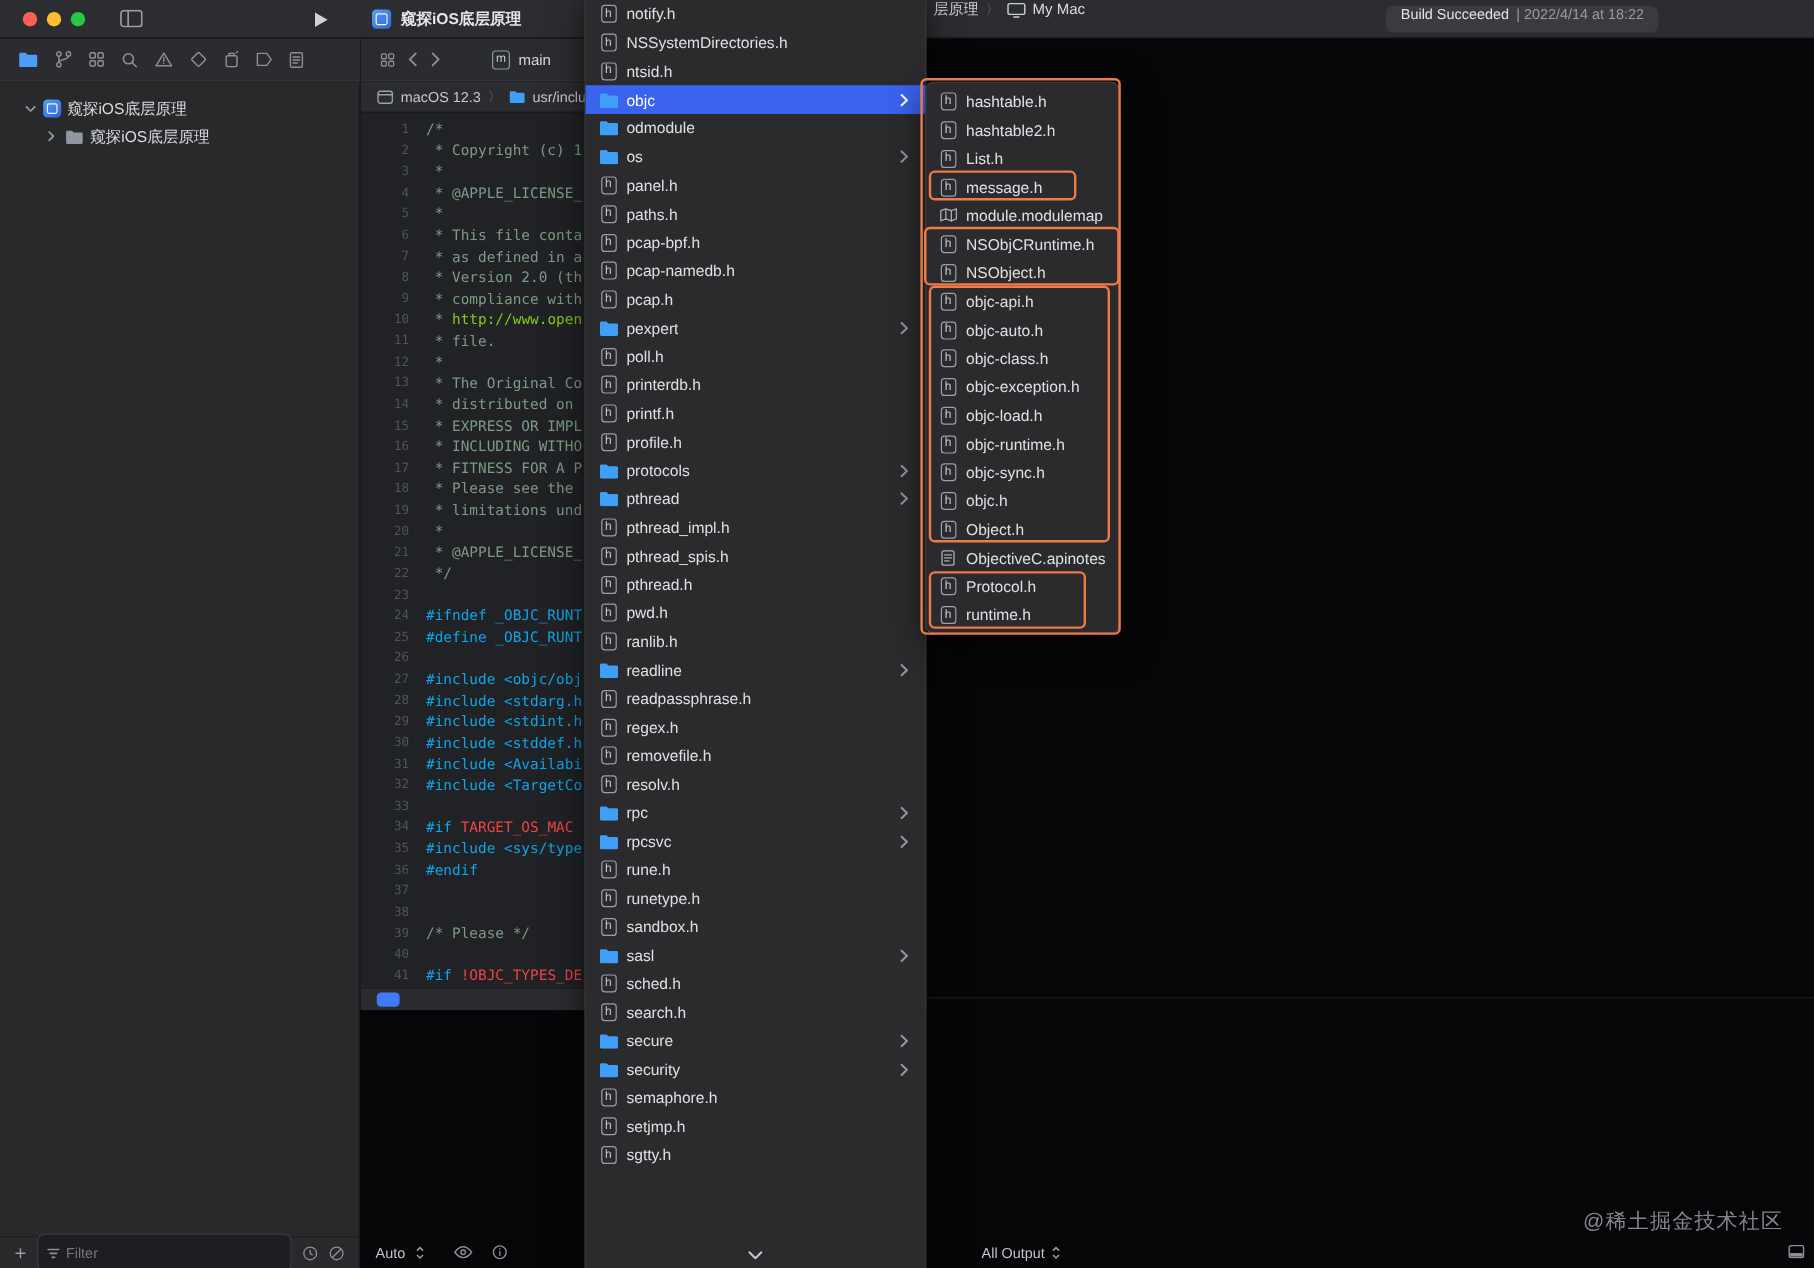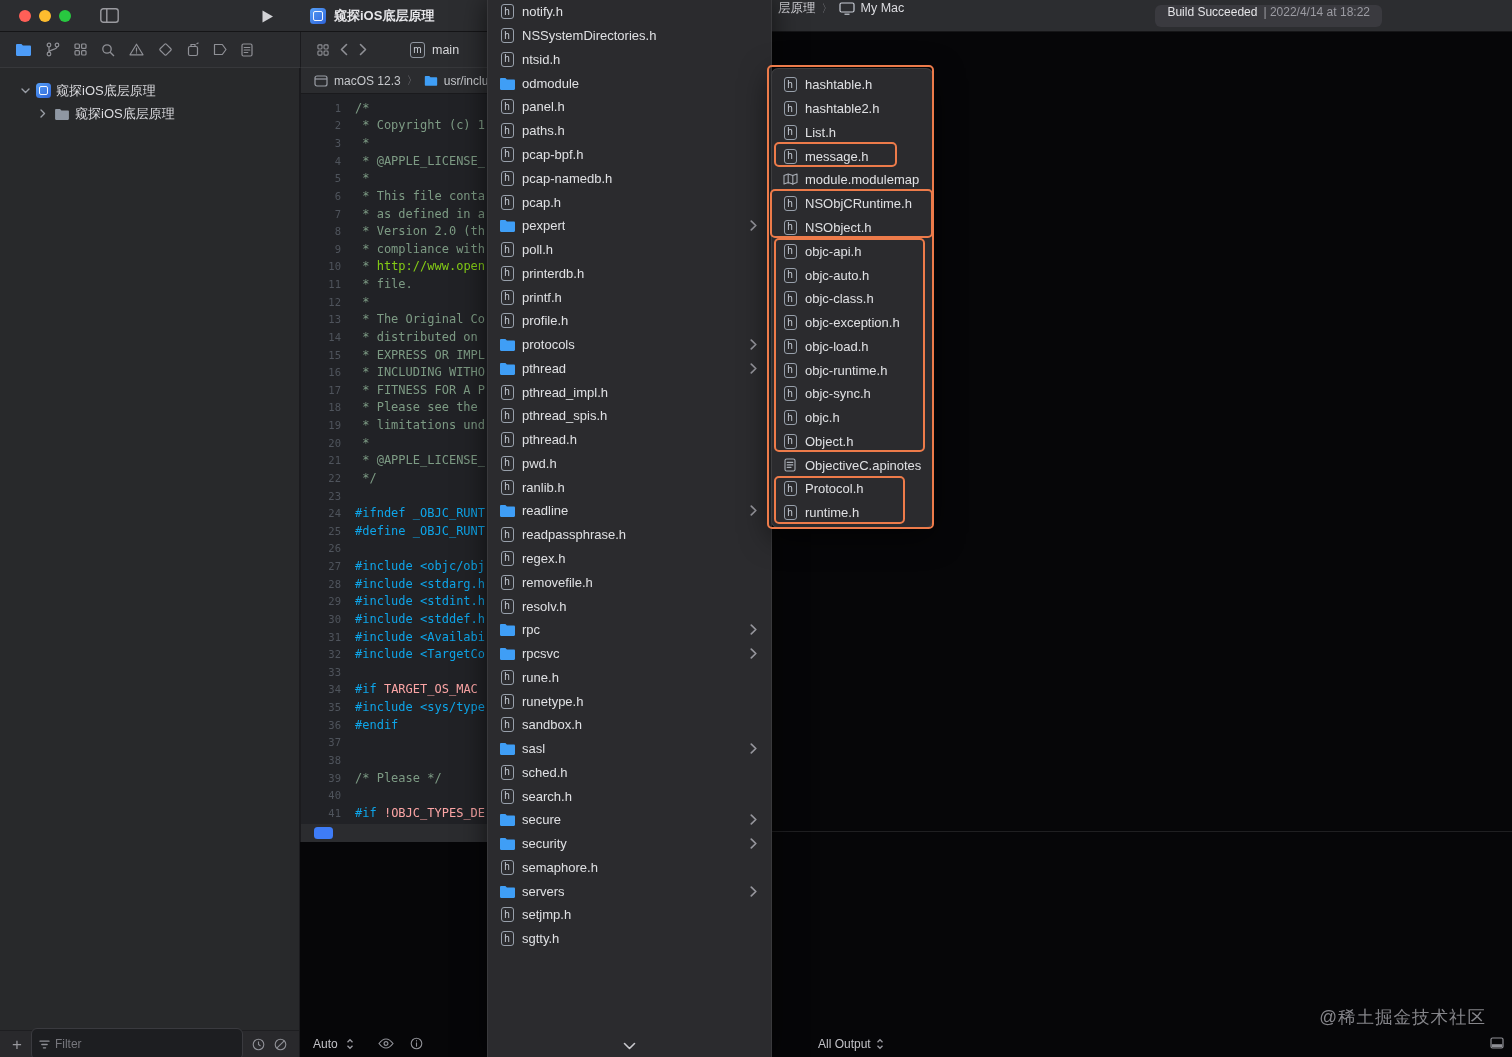--- a/index.html
+++ b/index.html
@@ -56,21 +56,21 @@
   .finput::placeholder{color:#76767c}
 
   
   #editor{position:absolute;left:300px;top:94px;width:472px;height:730px;background:#212226;border-left:1px solid #1b1b1e;padding-top:5px;overflow:hidden}
   .code-line{display:flex;height:17.63px;align-items:center;white-space:pre}
   .ln{flex:none;width:40px;text-align:right;font-family:"DejaVu Sans Mono",monospace;font-size:10.5px;color:#4f545c}
   .ct{font-family:"DejaVu Sans Mono",monospace;font-size:12px;margin-left:14px}
   .seg-c{color:#7d9b84}
   .seg-p{color:#0ea5e9}
   .seg-u{color:#84cc16}
-  .seg-w{color:#fca5a5}
+  .seg-w{color:#ef4444}
 
   
   #debugstrip{position:absolute;left:300px;top:824px;width:472px;height:18px;background:#2b2c2f;border-left:1px solid #1b1b1e}
   #bluechip{position:absolute;left:13px;top:3px;width:19px;height:12px;border-radius:3.5px;background:#3e7cf7}
   #console-left{position:absolute;left:300px;top:842px;width:472px;height:215px;background:#060608}
   #varbar{position:absolute;left:300px;top:1030px;width:472px;height:27px;display:flex;align-items:center;gap:8px;padding-left:13px;z-index:8}
   #consolebar{position:absolute;left:818px;top:1030px;height:27px;display:flex;align-items:center;gap:5px;z-index:8}
   .ctltxt{font-size:12px;color:#c2c2c7}
   #paneltoggle{position:absolute;left:1490px;top:1037px;z-index:8}
   #watermark{position:absolute;right:26px;top:1005px;font-size:17.5px;color:#85858a;letter-spacing:1px;z-index:8}
@@ -394,30 +394,56 @@
             <span class="hb">h</span>
           </span>
           <span class="mlabel">NSSystemDirectories.h</span>
         </div>
         <div class="prow">
           <span class="micon">
             <span class="hb">h</span>
           </span>
           <span class="mlabel">ntsid.h</span>
         </div>
+        <div class="prow sel">
+          <span class="micon">
+            <svg width="17" height="13" viewBox="0 0 17 13">
+              <path d="M1 2.2C1 1.5 1.5 1 2.2 1h4.2l1.5 1.6h7c.6 0 1.1.5 1.1 1.1v8c0 .7-.5 1.2-1.1 1.2H2.1C1.5 12.9 1 12.4 1 11.7V2.2z" fill="#3f9ef6"></path>
+            </svg>
+          </span>
+          <span class="mlabel">objc</span>
+          <span class="mchev">
+            <svg width="7" height="11" viewBox="0 0 7 11">
+              <path d="M1.3 1.2L5.8 5.5 1.3 9.8" stroke="currentColor" stroke-width="1.7" fill="none" stroke-linecap="round" stroke-linejoin="round"></path>
+            </svg>
+          </span>
+        </div>
         <div class="prow">
           <span class="micon">
             <svg width="17" height="13" viewBox="0 0 17 13">
               <path d="M1 2.2C1 1.5 1.5 1 2.2 1h4.2l1.5 1.6h7c.6 0 1.1.5 1.1 1.1v8c0 .7-.5 1.2-1.1 1.2H2.1C1.5 12.9 1 12.4 1 11.7V2.2z" fill="#3f9ef6"></path>
             </svg>
           </span>
           <span class="mlabel">odmodule</span>
         </div>
         <div class="prow">
           <span class="micon">
+            <svg width="17" height="13" viewBox="0 0 17 13">
+              <path d="M1 2.2C1 1.5 1.5 1 2.2 1h4.2l1.5 1.6h7c.6 0 1.1.5 1.1 1.1v8c0 .7-.5 1.2-1.1 1.2H2.1C1.5 12.9 1 12.4 1 11.7V2.2z" fill="#3f9ef6"></path>
+            </svg>
+          </span>
+          <span class="mlabel">os</span>
+          <span class="mchev">
+            <svg width="7" height="11" viewBox="0 0 7 11">
+              <path d="M1.3 1.2L5.8 5.5 1.3 9.8" stroke="currentColor" stroke-width="1.7" fill="none" stroke-linecap="round" stroke-linejoin="round"></path>
+            </svg>
+          </span>
+        </div>
+        <div class="prow">
+          <span class="micon">
             <span class="hb">h</span>
           </span>
           <span class="mlabel">panel.h</span>
         </div>
         <div class="prow">
           <span class="micon">
             <span class="hb">h</span>
           </span>
           <span class="mlabel">paths.h</span>
         </div>
@@ -662,33 +688,20 @@
             <svg width="7" height="11" viewBox="0 0 7 11">
               <path d="M1.3 1.2L5.8 5.5 1.3 9.8" stroke="currentColor" stroke-width="1.7" fill="none" stroke-linecap="round" stroke-linejoin="round"></path>
             </svg>
           </span>
         </div>
         <div class="prow">
           <span class="micon">
             <span class="hb">h</span>
           </span>
           <span class="mlabel">semaphore.h</span>
-        </div>
-        <div class="prow">
-          <span class="micon">
-            <svg width="17" height="13" viewBox="0 0 17 13">
-              <path d="M1 2.2C1 1.5 1.5 1 2.2 1h4.2l1.5 1.6h7c.6 0 1.1.5 1.1 1.1v8c0 .7-.5 1.2-1.1 1.2H2.1C1.5 12.9 1 12.4 1 11.7V2.2z" fill="#3f9ef6"></path>
-            </svg>
-          </span>
-          <span class="mlabel">servers</span>
-          <span class="mchev">
-            <svg width="7" height="11" viewBox="0 0 7 11">
-              <path d="M1.3 1.2L5.8 5.5 1.3 9.8" stroke="currentColor" stroke-width="1.7" fill="none" stroke-linecap="round" stroke-linejoin="round"></path>
-            </svg>
-          </span>
         </div>
         <div class="prow">
           <span class="micon">
             <span class="hb">h</span>
           </span>
           <span class="mlabel">setjmp.h</span>
         </div>
         <div class="prow">
           <span class="micon">
             <span class="hb">h</span>

